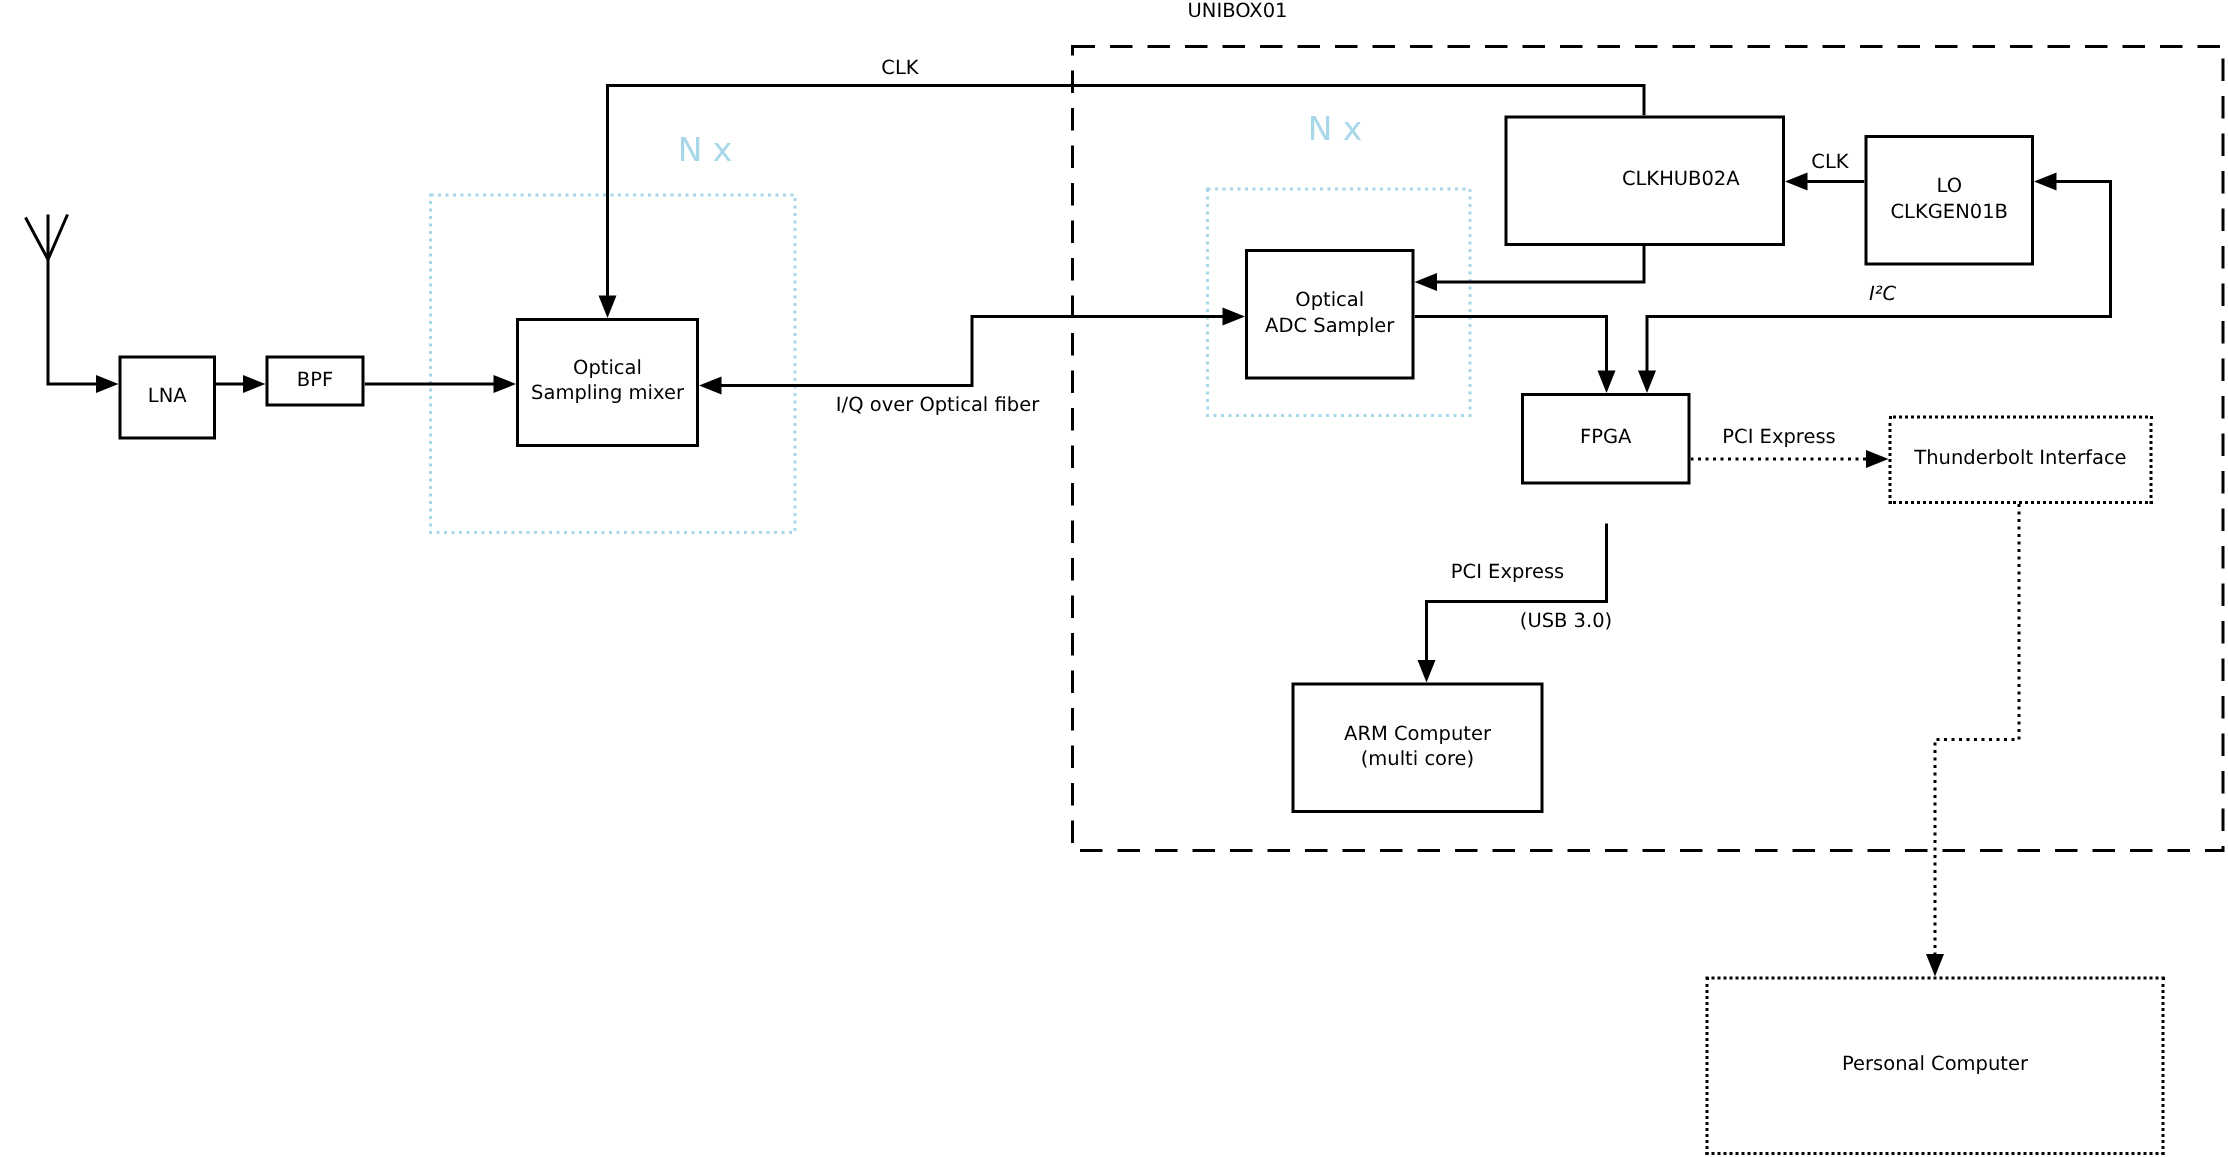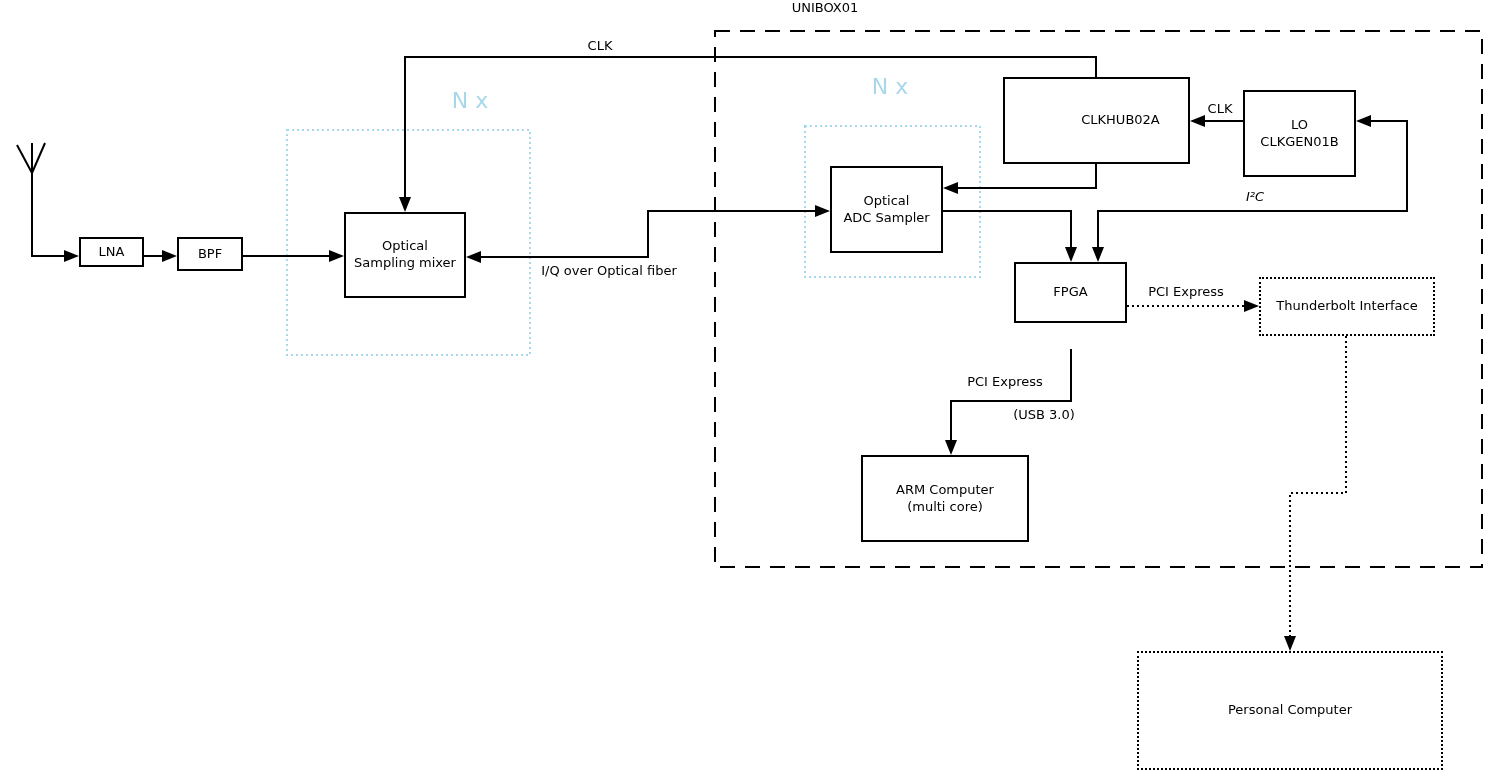--- a/index.html
+++ b/index.html
@@ -75,40 +75,40 @@
     <path class="wire" d="M1071,349 V401 H951 V441"></path>
     <polygon class="head" points="951,455 945,440 957,440"></polygon>
 
     <path class="wire dotted" d="M1127,306 H1245"></path>
     <polygon class="head" points="1259,306 1244,300 1244,312"></polygon>
 
     <path class="wire dotted" d="M1346,336 V493 H1290 V637"></path>
     <polygon class="head" points="1290,651 1284,636 1296,636"></polygon>
   </svg>
 
-  <div class="node" style="left:79px;top:237px;width:65px;height:30px;text-align:center;">LNA</div>
+  <div class="node" style="left:79px;top:237px;width:65px;height:56px;text-align:center;">LNA</div>
   <div class="node" style="left:177px;top:237px;width:66px;height:34px;">BPF</div>
   <div class="node" style="left:344px;top:212px;width:122px;height:86px;">Optical
 Sampling mixer</div>
   <div class="node" style="left:830px;top:166px;width:113px;height:87px;">Optical
 ADC Sampler</div>
   <div class="node" style="left:1003px;top:77px;width:187px;height:87px;padding-left:48px;">CLKHUB02A</div>
   <div class="node" style="left:1243px;top:78px;width:113px;height:87px;margin-top:12px;">LO
 CLKGEN01B</div>
   <div class="node" style="left:1014px;top:262px;width:113px;height:61px;">FPGA</div>
   <div class="node" style="left:861px;top:455px;width:168px;height:87px;">ARM Computer
 (multi core)</div>
   <div class="node dotted" style="left:1259px;top:277px;width:176px;height:59px;text-align:center;">Thunderbolt Interface</div>
   <div class="node dotted" style="left:1137px;top:651px;width:306px;height:119px;">Personal Computer</div>
 
   <div class="elabel" style="left:825px;top:1px;">UNIBOX01</div>
   <div class="nx" style="left:470px;top:90px;">N x</div>
   <div class="nx" style="left:890px;top:76px;">N x</div>
 
   <div class="elabel" style="left:600px;top:39px;">CLK</div>
-  <div class="elabel" style="left:609px;top:264px;">I/Q over Optical fiber</div>
+  <div class="elabel" style="left:625px;top:264px;">I/Q over Optical fiber</div>
   <div class="elabel" style="left:1220px;top:102px;">CLK</div>
   <div class="elabel" style="left:1255px;top:190px;font-style:italic;">I²C</div>
   <div class="elabel" style="left:1186px;top:285px;">PCI Express</div>
   <div class="elabel" style="left:1005px;top:375px;">PCI Express</div>
   <div class="elabel" style="left:1044px;top:408px;">(USB 3.0)</div>
 
 </div>
 
 </body></html>

